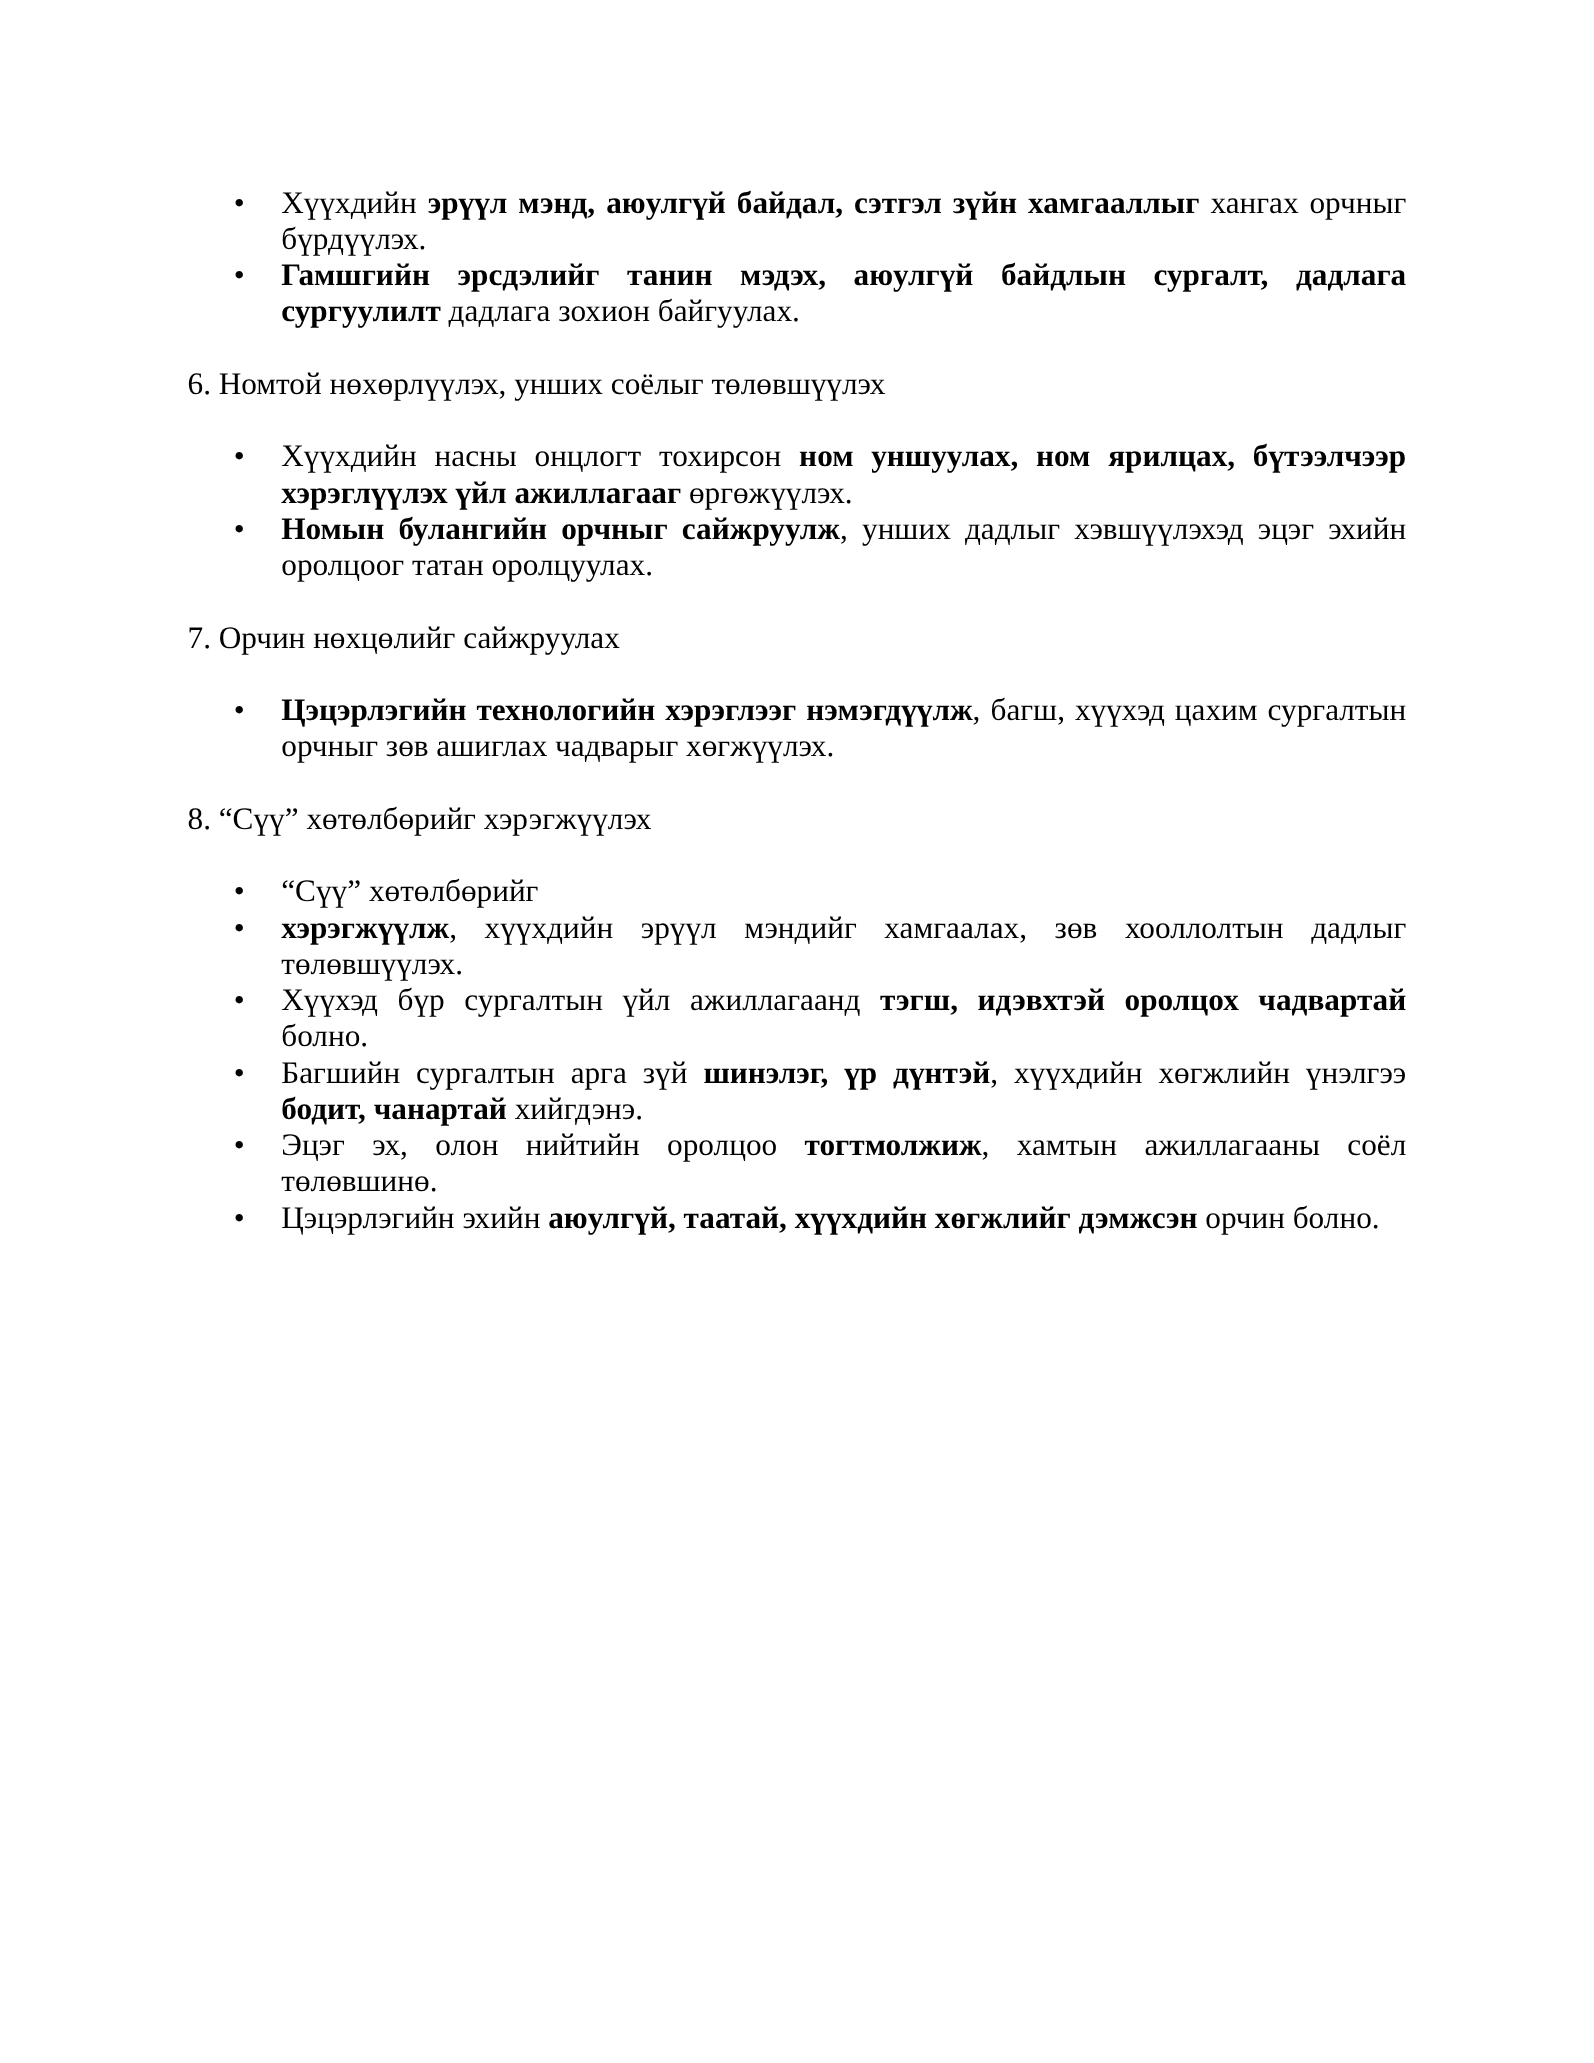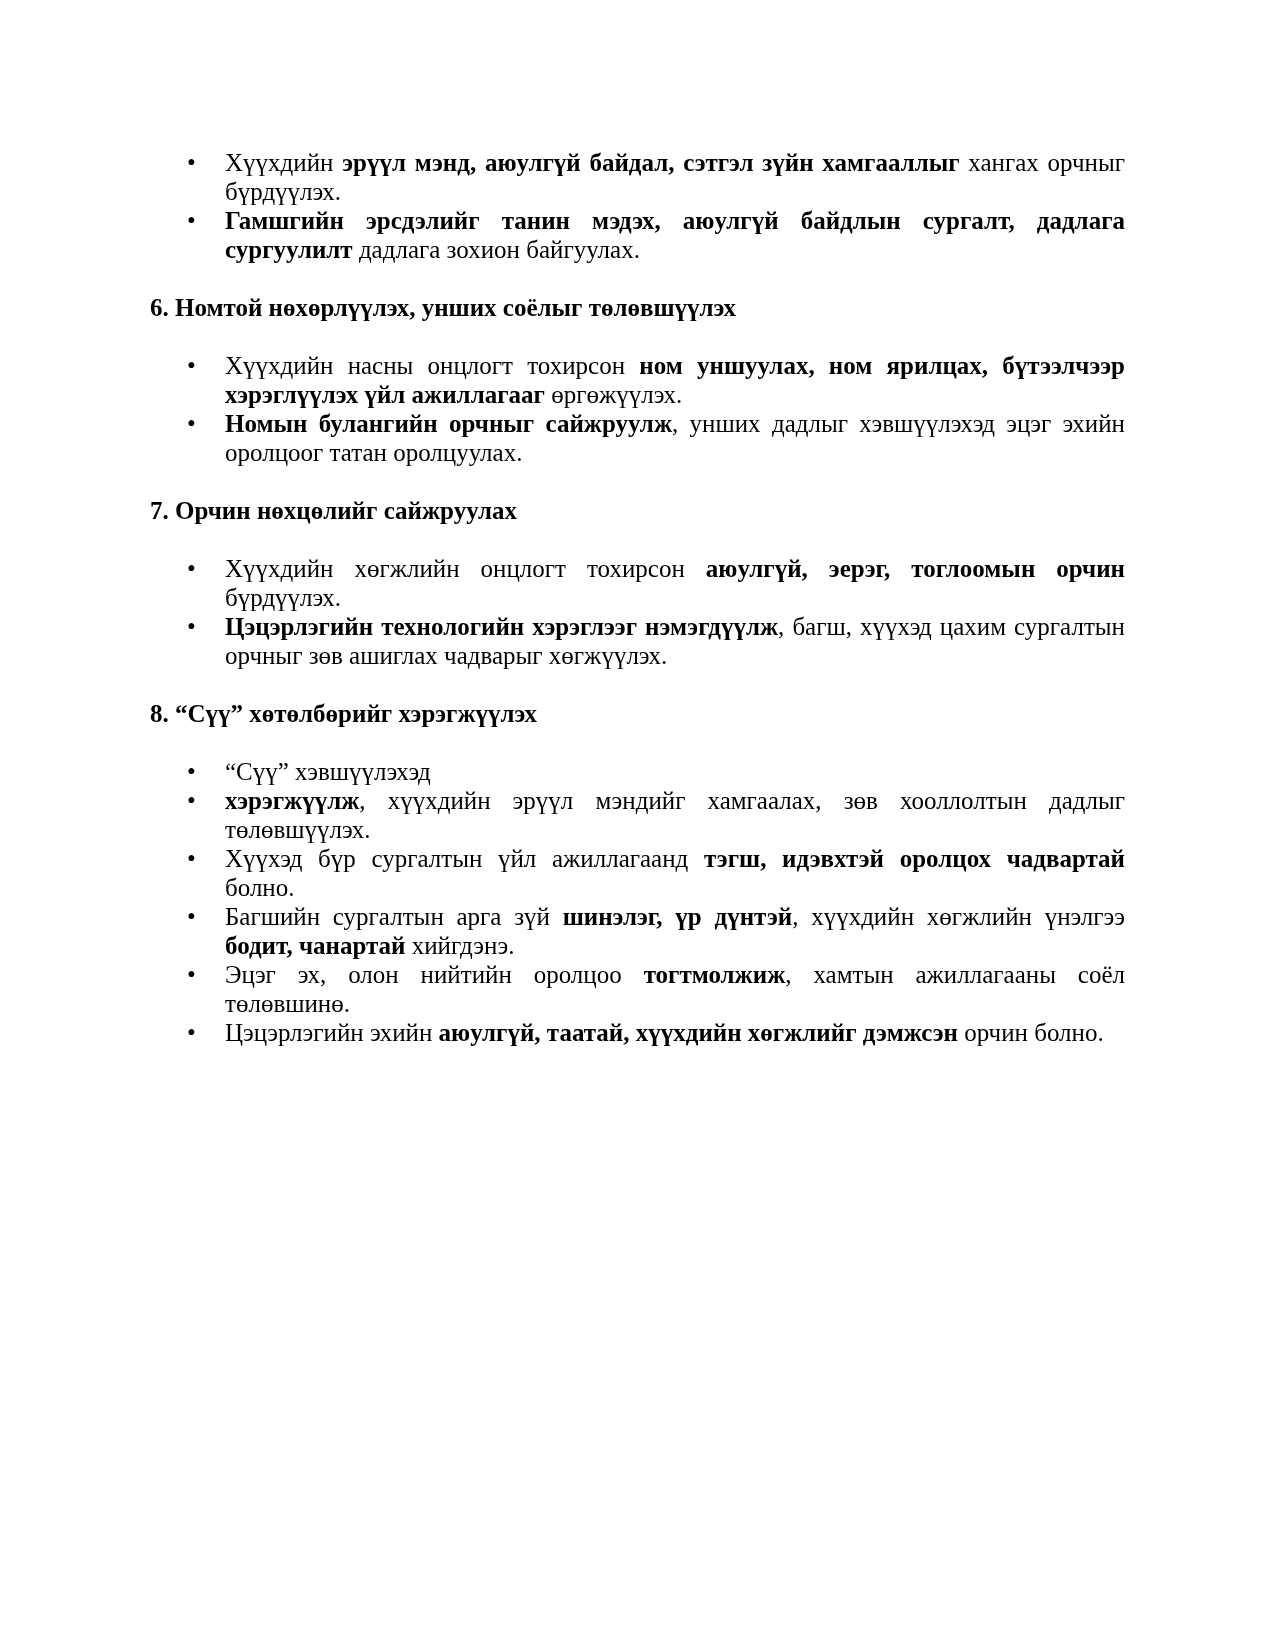--- a/index.html
+++ b/index.html
@@ -17,21 +17,21 @@
     width: 1275px;
     height: 1402px;
     padding: 148px 150px 0 150px;
     font-family: "Liberation Serif", "DejaVu Serif", serif;
     font-size: 25px;
     line-height: 29px;
     color: #000000;
     background: #ffffff;
   }
   .heading {
-    font-weight: bold;
+    font-weight: normal;
     margin: 29px 0;
     text-align: left;
   }
   ul.blist {
     list-style: none;
     margin: 0;
     padding: 0 0 0 75px;
   }
   ul.blist li {
     position: relative;
@@ -59,28 +59,27 @@
   <div class="heading">6. Номтой нөхөрлүүлэх, унших соёлыг төлөвшүүлэх</div>
 
   <ul class="blist">
     <li><span>Хүүхдийн насны онцлогт тохирсон </span><span class="b">ном уншуулах, ном ярилцах, бүтээлчээр хэрэглүүлэх үйл ажиллагааг</span><span> өргөжүүлэх.</span></li>
     <li><span class="b">Номын булангийн орчныг сайжруулж</span><span>, унших дадлыг хэвшүүлэхэд эцэг эхийн оролцоог татан оролцуулах.</span></li>
   </ul>
 
   <div class="heading">7. Орчин нөхцөлийг сайжруулах</div>
 
   <ul class="blist">
-    <li><span>Хүүхдийн хөгжлийн онцлогт тохирсон </span><span class="b">аюулгүй, эерэг, тоглоомын орчин</span><span> бүрдүүлэх.</span></li>
     <li><span class="b">Цэцэрлэгийн технологийн хэрэглээг нэмэгдүүлж</span><span>, багш, хүүхэд цахим сургалтын орчныг зөв ашиглах чадварыг хөгжүүлэх.</span></li>
   </ul>
 
   <div class="heading">8. “Сүү” хөтөлбөрийг хэрэгжүүлэх</div>
 
   <ul class="blist">
-    <li><span>“Сүү” хэвшүүлэхэд</span></li>
+    <li><span>“Сүү” хөтөлбөрийг</span></li>
     <li><span class="b">хэрэгжүүлж</span><span>, хүүхдийн эрүүл мэндийг хамгаалах, зөв хооллолтын дадлыг төлөвшүүлэх.</span></li>
   </ul>
 
 
   <ul class="blist">
     <li><span>Хүүхэд бүр сургалтын үйл ажиллагаанд </span><span class="b">тэгш, идэвхтэй оролцох чадвартай</span><span> болно.</span></li>
     <li><span>Багшийн сургалтын арга зүй </span><span class="b">шинэлэг, үр дүнтэй</span><span>, хүүхдийн хөгжлийн үнэлгээ </span><span class="b">бодит, чанартай</span><span> хийгдэнэ.</span></li>
     <li><span>Эцэг эх, олон нийтийн оролцоо </span><span class="b">тогтмолжиж</span><span>, хамтын ажиллагааны соёл төлөвшинө.</span></li>
     <li><span>Цэцэрлэгийн эхийн </span><span class="b">аюулгүй, таатай, хүүхдийн хөгжлийг дэмжсэн</span><span> орчин болно.</span></li>
   </ul>

